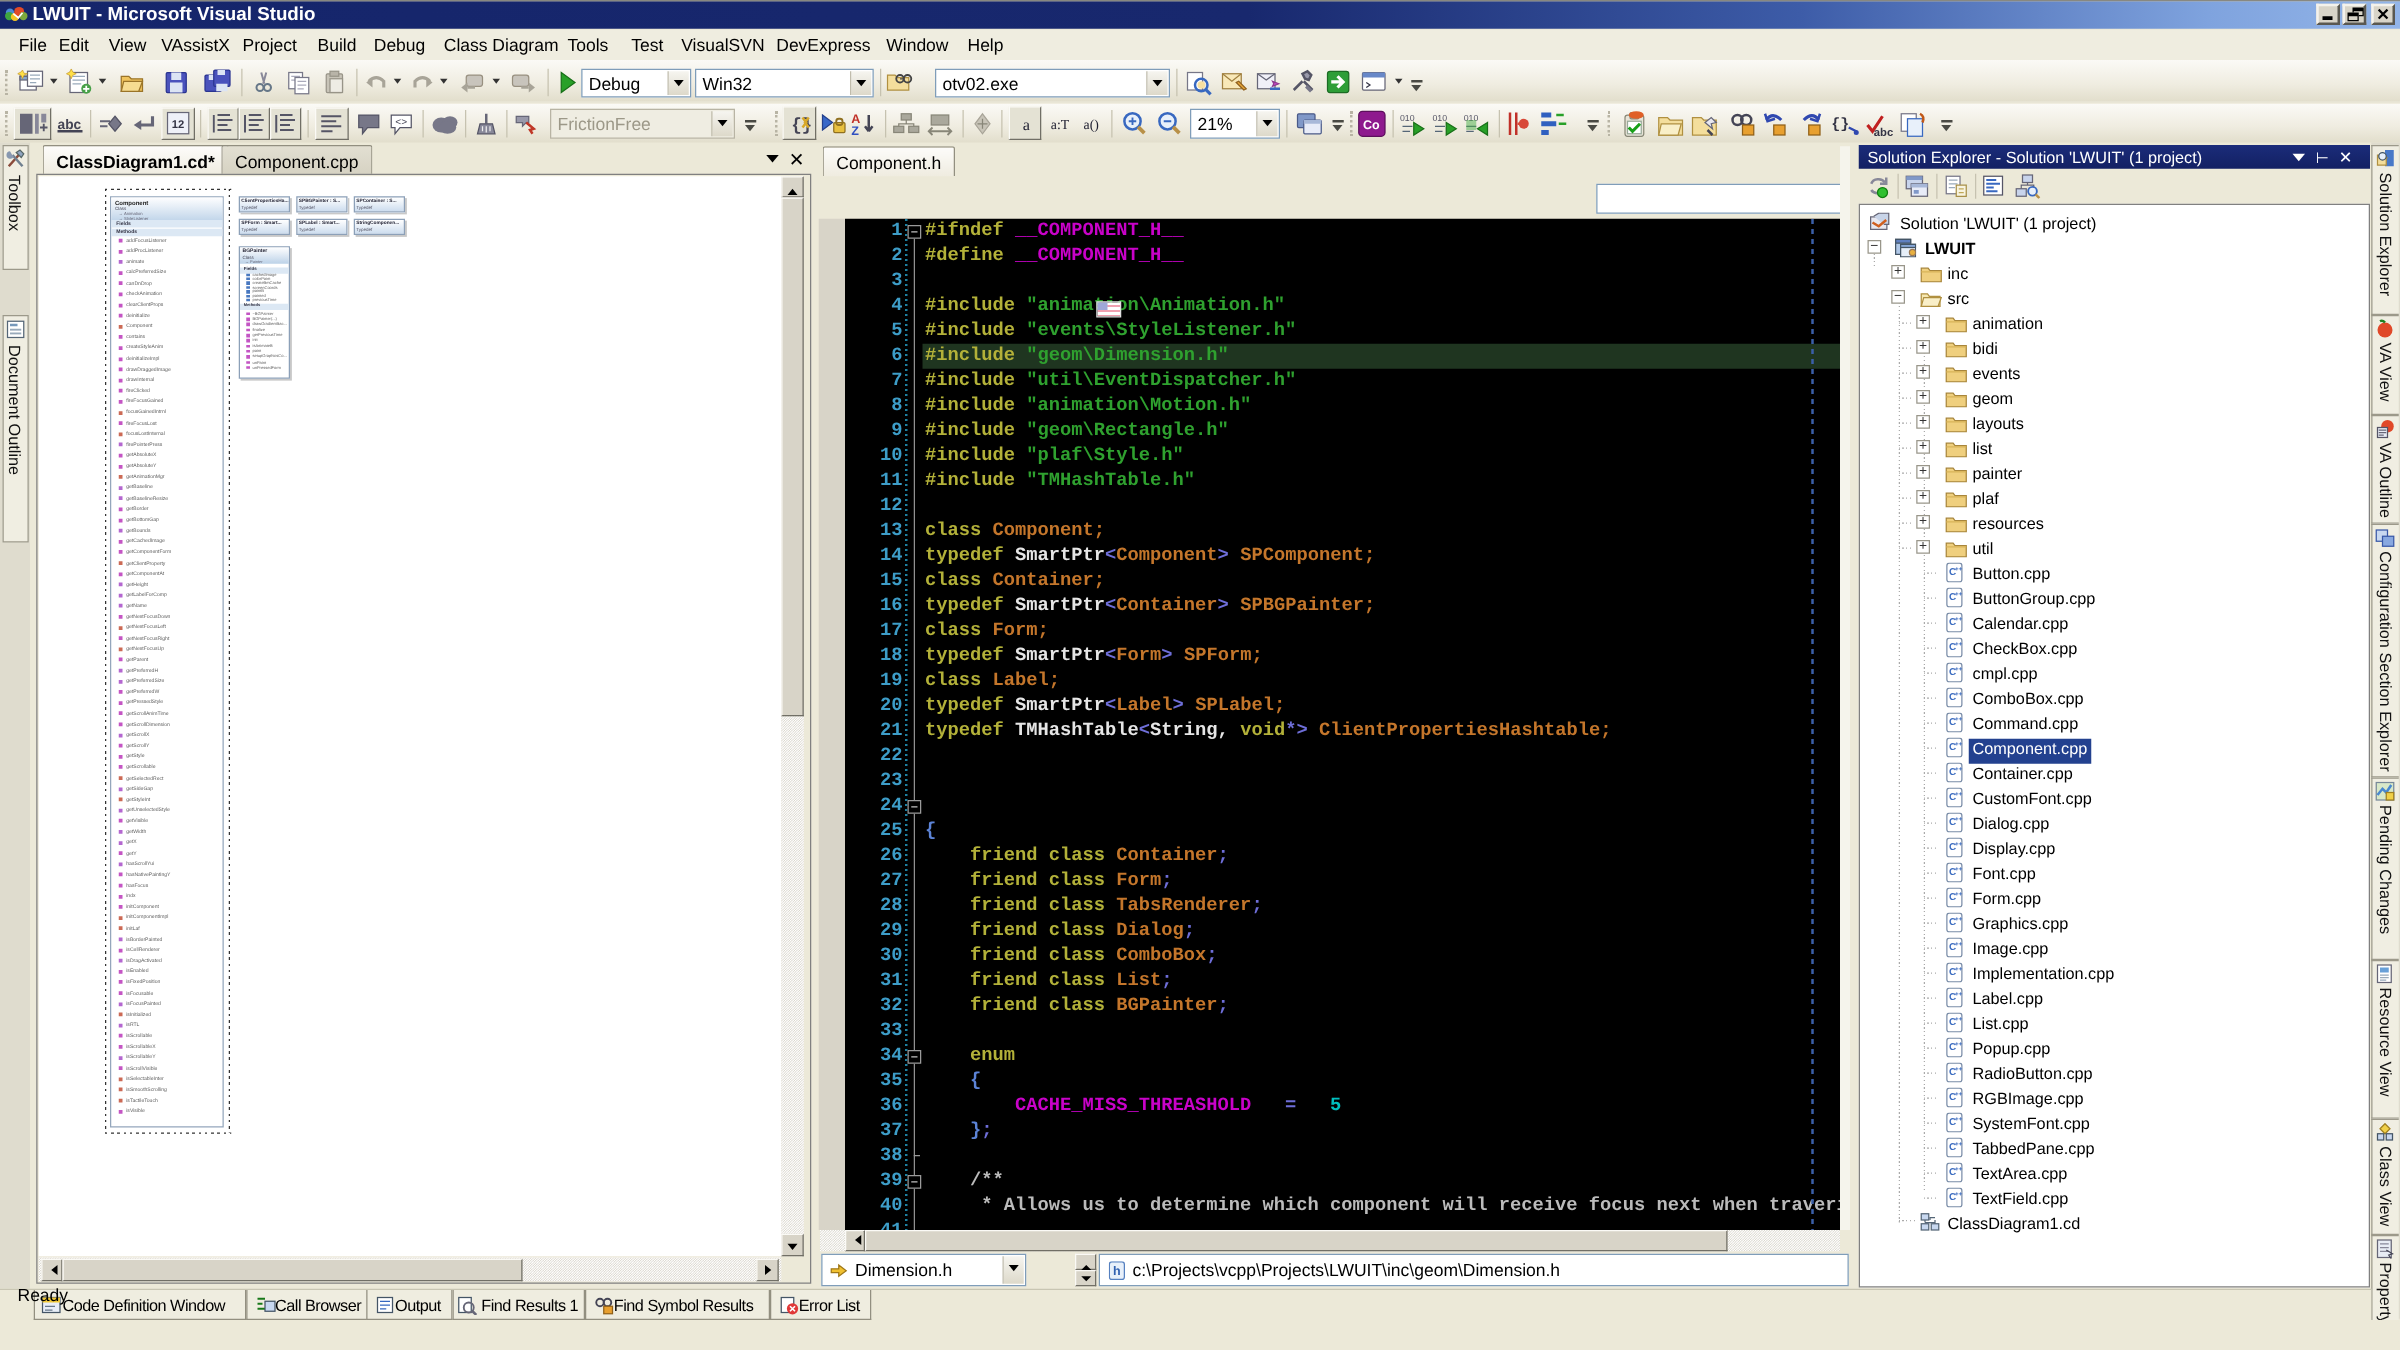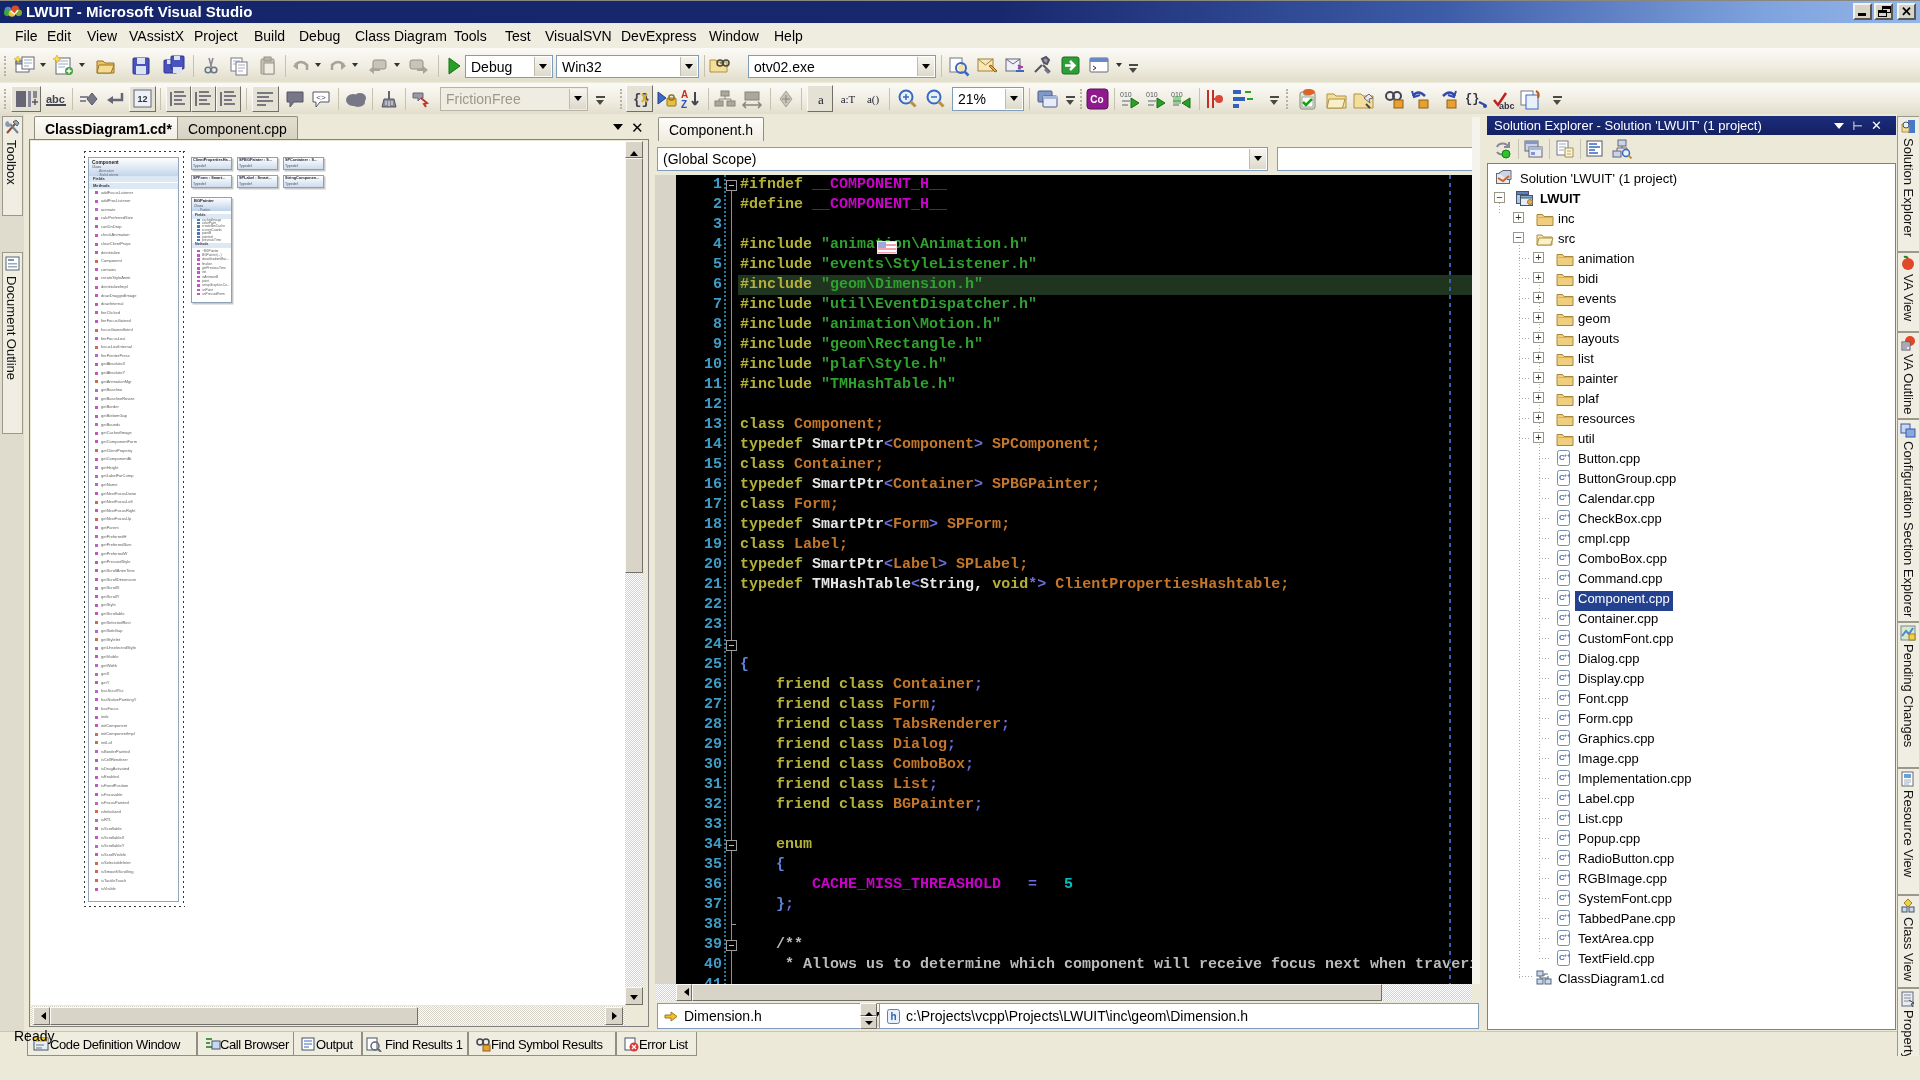--- a/index.html
+++ b/index.html
@@ -709,24 +709,20 @@
       <div class="ab" style="left:8px;top:4px;width:0;height:0;border:4px solid transparent;border-right:5px solid #000;margin-left:-5px;"></div>
     </div>
   <div class="b3d ab" style="left:25px;top:893px;width:368px;height:18px;"></div>
   <div class="b3d ab" style="left:580px;top:893px;width:18px;height:18px;">
       <div class="ab" style="left:6px;top:4px;width:0;height:0;border:4px solid transparent;border-left:5px solid #000;"></div>
     </div>
 </div>
 
 <div class="ab" style="left:655px;top:114px;width:825px;height:916px;">
   <div class="dtab ab" style="left:3px;top:3px;">Component.h</div>
-  <div class="combo ab" style="left:2px;top:33px;width:611px;height:24px;">
-      <span class="ctext">(Global Scope)</span>
-      <span class="arrowbtn"></span>
-    </div>
   <div class="combo ab" style="left:622px;top:33px;width:202px;height:24px;"></div>
   <div class="ab" style="left:0px;top:61px;width:21px;height:809px;background:#D8D4C8;"></div>
   <div class="ab" style="left:21px;top:61px;width:796px;height:809px;background:#000;overflow:hidden;">
 <div class="ab" style="left:62px;top:100px;width:734px;height:20px;background:#1F3520;"></div>
 <div class="ab" style="left:48px;top:0;width:2px;height:809px;background-image:repeating-linear-gradient(#1E7E9E 0 2px,transparent 2px 4px);"></div>
 <div class="ab" style="left:55px;top:14px;width:1px;height:795px;background:#909090;"></div>
 <div class="ln ab" style="left:0px;top:0px;">1</div>
 <div class="cl ab" style="left:64px;top:0px;"><span class="k">#ifndef</span> <span class="m">__COMPONENT_H__</span></div>
 <div class="ln ab" style="left:0px;top:20px;">2</div>
 <div class="cl ab" style="left:64px;top:20px;"><span class="k">#define</span> <span class="m">__COMPONENT_H__</span></div>
@@ -817,21 +813,21 @@
 <div class="ab" style="left:201px;top:66px;width:20px;height:13px;background:repeating-linear-gradient(#FFF 0 2px,#F0A0B0 2px 4px);border:1px solid #E0E0E0;">
         <div class="ab" style="left:0;top:0;width:8px;height:6px;background:#9FA8D8;"></div>
       </div>
   </div>
   <div class="ab" style="left:817px;top:3px;width:8px;height:867px;background:#F5F4EC;"></div>
   <div class="ab track" style="left:1px;top:870px;width:816px;height:17px;"></div>
   <div class="b3d ab" style="left:21px;top:870px;width:16px;height:17px;">
       <div class="ab" style="left:8px;top:3px;width:0;height:0;border:4px solid transparent;border-right:5px solid #000;margin-left:-5px;"></div>
     </div>
   <div class="b3d ab" style="left:37px;top:870px;width:690px;height:17px;"></div>
-  <div class="combo ab" style="left:2px;top:889px;width:230px;height:26px;">
+  <div class="combo ab" style="left:2px;top:889px;width:164px;height:26px;">
       <span class="ctext" style="left:26px;top:4px;">Dimension.h</span>
       <span class="arrowbtn"></span>
     <svg class="ab" style="left:6px;top:6px;" width="14" height="13" viewBox="0 0 14 13">
         <path d="M1 5 h6 V2 l6 4.5 L7 11 V8 H1 z" fill="#F0C030" stroke="#A07818"></path>
       </svg>
   </div>
   <div class="b3d ab" style="left:205px;top:889px;width:17px;height:13px;">
       <div class="ab" style="left:4px;top:8px;width:0;height:0;border:4px solid transparent;border-bottom:4px solid #000;margin-top:-4px;"></div>
     </div>
   <div class="b3d ab" style="left:205px;top:902px;width:17px;height:13px;">

